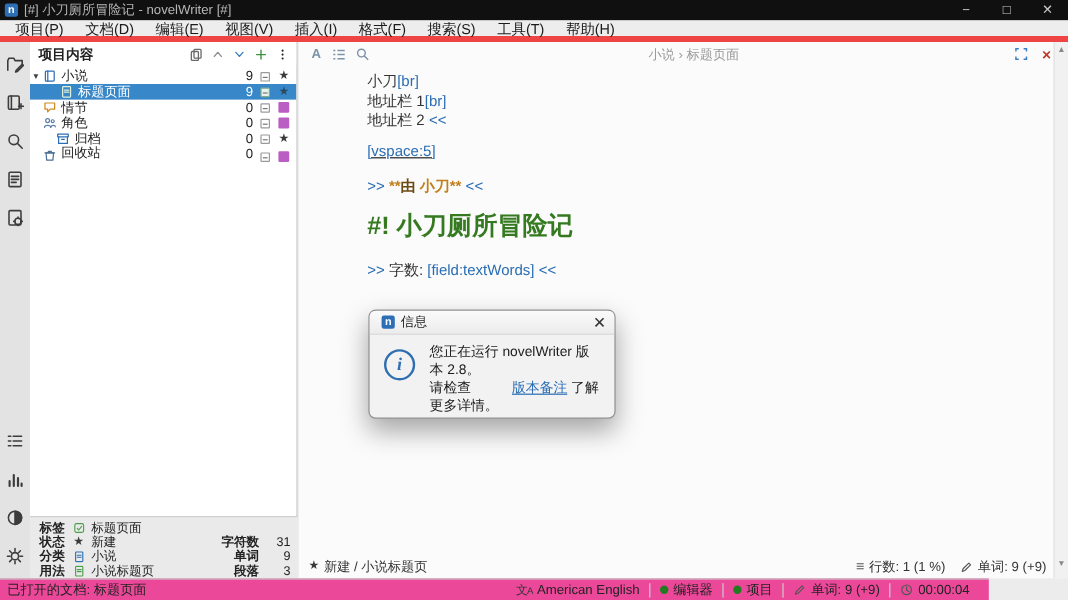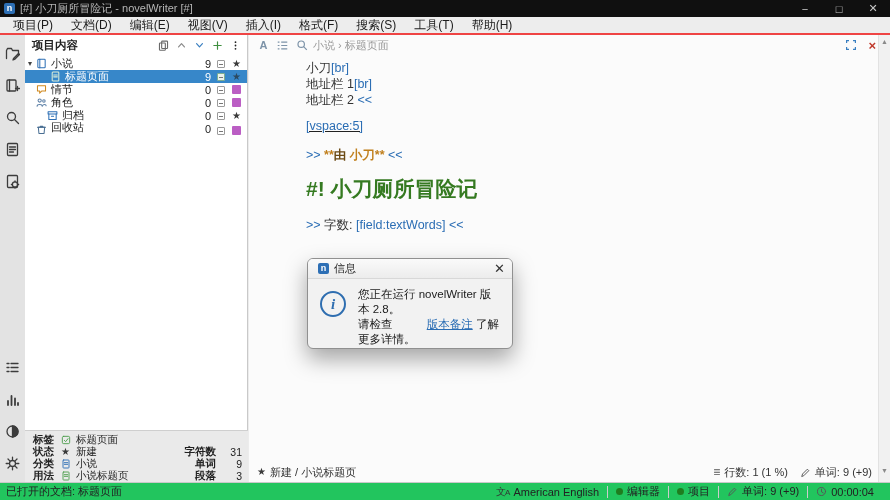--- a/index.html
+++ b/index.html
@@ -12,21 +12,21 @@
   #titlebar { position:absolute; left:0; top:0; width:890px; height:17px;
     background:#101010; display:flex; align-items:center; color:#b6b6b6; font-size:11px; }
   .appicon { width:11px; height:11px; background:#2d6fb5; border-radius:2px; color:#fff;
     font-size:9px; font-weight:bold; line-height:11px; text-align:center; margin:0 5px 0 4px; flex:0 0 auto; }
   #win-title { flex:1; white-space:nowrap; overflow:hidden; }
   .winbtn { width:34px; height:17px; display:flex; align-items:center; justify-content:center;
     color:#c9c9c9; font-size:11px; }
 
   
   #menubar { position:absolute; left:0; top:17px; width:890px; height:18px;
-    background:#ededed; border-bottom:2px solid #ef4444; display:flex; align-items:center;
+    background:#ededed; border-bottom:5px solid #ef4444; display:flex; align-items:center;
     padding-left:4px; }
   .menu-item { padding:0 9px; height:18px; line-height:18px; font-size:12px; color:#1b1b1b; }
 
   
   #iconbar { position:absolute; left:0; top:35px; width:25px; height:447px; background:#e3e3e3;
     display:flex; flex-direction:column; align-items:center; padding-top:5px; }
   .bar-icon { width:22px; height:26px; display:flex; align-items:center; justify-content:center;
     color:#3c3c3c; margin-bottom:6px; }
   .bar-spacer { flex:1; }
 
@@ -62,21 +62,21 @@
   .det-icon { width:15px; display:flex; align-items:center; }
   .det-value { flex:1; color:#222; white-space:nowrap; }
   .det-stat-label { font-weight:bold; color:#222; text-align:right; width:46px; }
   .det-stat-value { width:26px; text-align:right; color:#222; }
 
   
   #editor { position:absolute; left:249px; top:35px; width:641px; height:447px; background:#fbfbfb; }
   #ed-header { height:20px; display:flex; align-items:center; padding:0 14px 0 7px; }
   .ed-h-icon { width:15px; height:15px; display:flex; align-items:center; justify-content:center;
     color:#7d93a8; margin-right:4px; font-size:11px; }
-  #ed-breadcrumb { flex:1; text-align:left; color:#999; font-size:11px; }
+  #ed-breadcrumb { flex:1; text-align:center; color:#999; font-size:11px; }
   #ed-expand { color:#3a7fc1; }
   #ed-close { color:#c0392b; font-weight:bold; font-size:13px; margin-left:6px; }
   #ed-doc { padding:5px 70px 0 57px; font-size:12.5px; }
   .line { min-height:16px; line-height:16px; white-space:pre-wrap; }
   .line.title-line { font-size:21px; line-height:30px; font-weight:bold; margin-top:11px; }
   .line.sp10 { margin-top:10px;text-decoration:underline; }
   .line.sp14 { margin-top:13px; }
   .seg-txt  { color:#333; }
   .seg-tag  { color:#2a6db4; }
   .seg-head { color:#357a21; font-weight:bold; }
@@ -91,22 +91,22 @@
   .lines-glyph { color:#555; font-size:12px; }
 
   
   #ed-scroll { position:absolute; right:0; top:0; width:12px; height:447px;
     background:#f1f1f1; border-left:1px solid #e2e2e2; }
   .sc-arrow { position:absolute; left:0; width:11px; height:12px; display:flex;
     align-items:center; justify-content:center; color:#8a8a8a; font-size:7px; }
   .sc-up { top:0; } .sc-down { bottom:6px; }
 
   
-  #statusbar { position:absolute; left:0; top:482px; width:890px; height:18px;
-    background:#22c55e; border-top:1px solid #c9c9c9; display:flex; align-items:center;
+  #statusbar { position:absolute; left:0; top:482px; width:824px; height:18px;
+    background:#ec4899; border-top:1px solid #c9c9c9; display:flex; align-items:center;
     font-size:11px; color:#222; padding:0 8px 0 6px; }
   #status-left { flex:1; white-space:nowrap; }
   .st-item { display:flex; align-items:center; gap:4px; padding:0 8px; height:12px;
     border-left:1px solid #cccccc; }
   .st-item:first-child { border-left:none; }
   .gdot { width:7px; height:7px; border-radius:50%; background:#1f7d1f; }
   .lang-glyph { font-size:10px; color:#333; letter-spacing:-1px; }
   .lang-glyph small { font-size:8px; }
 
   

